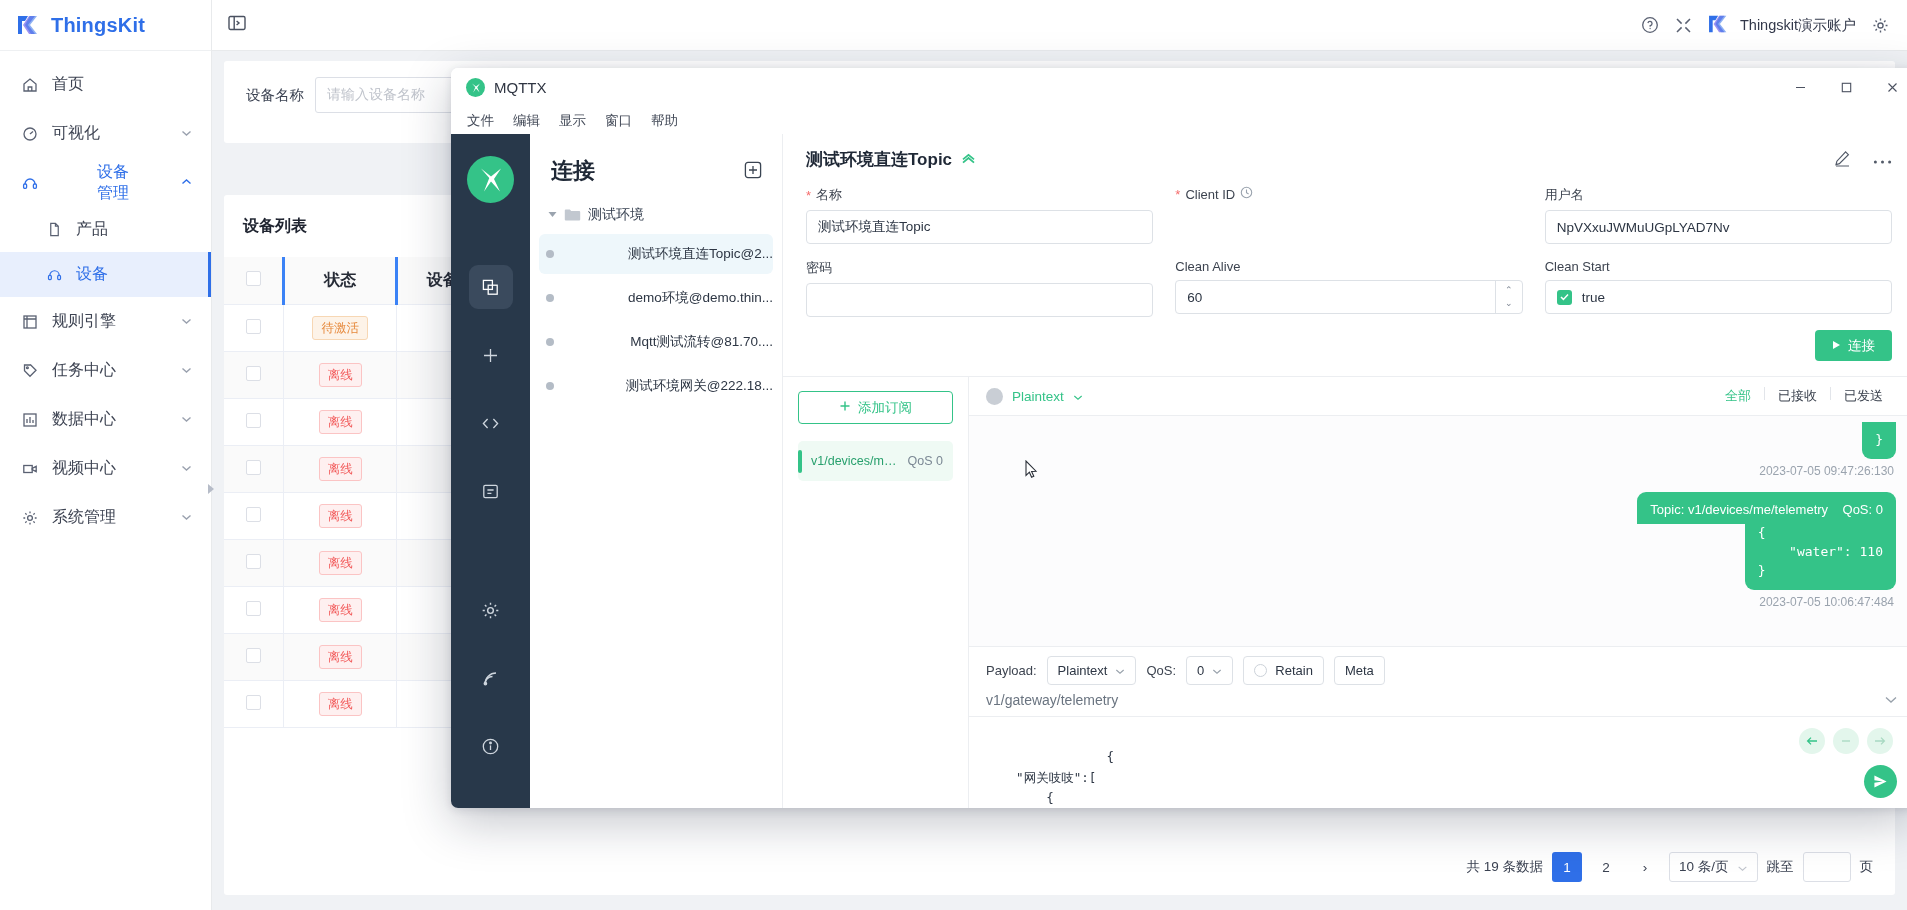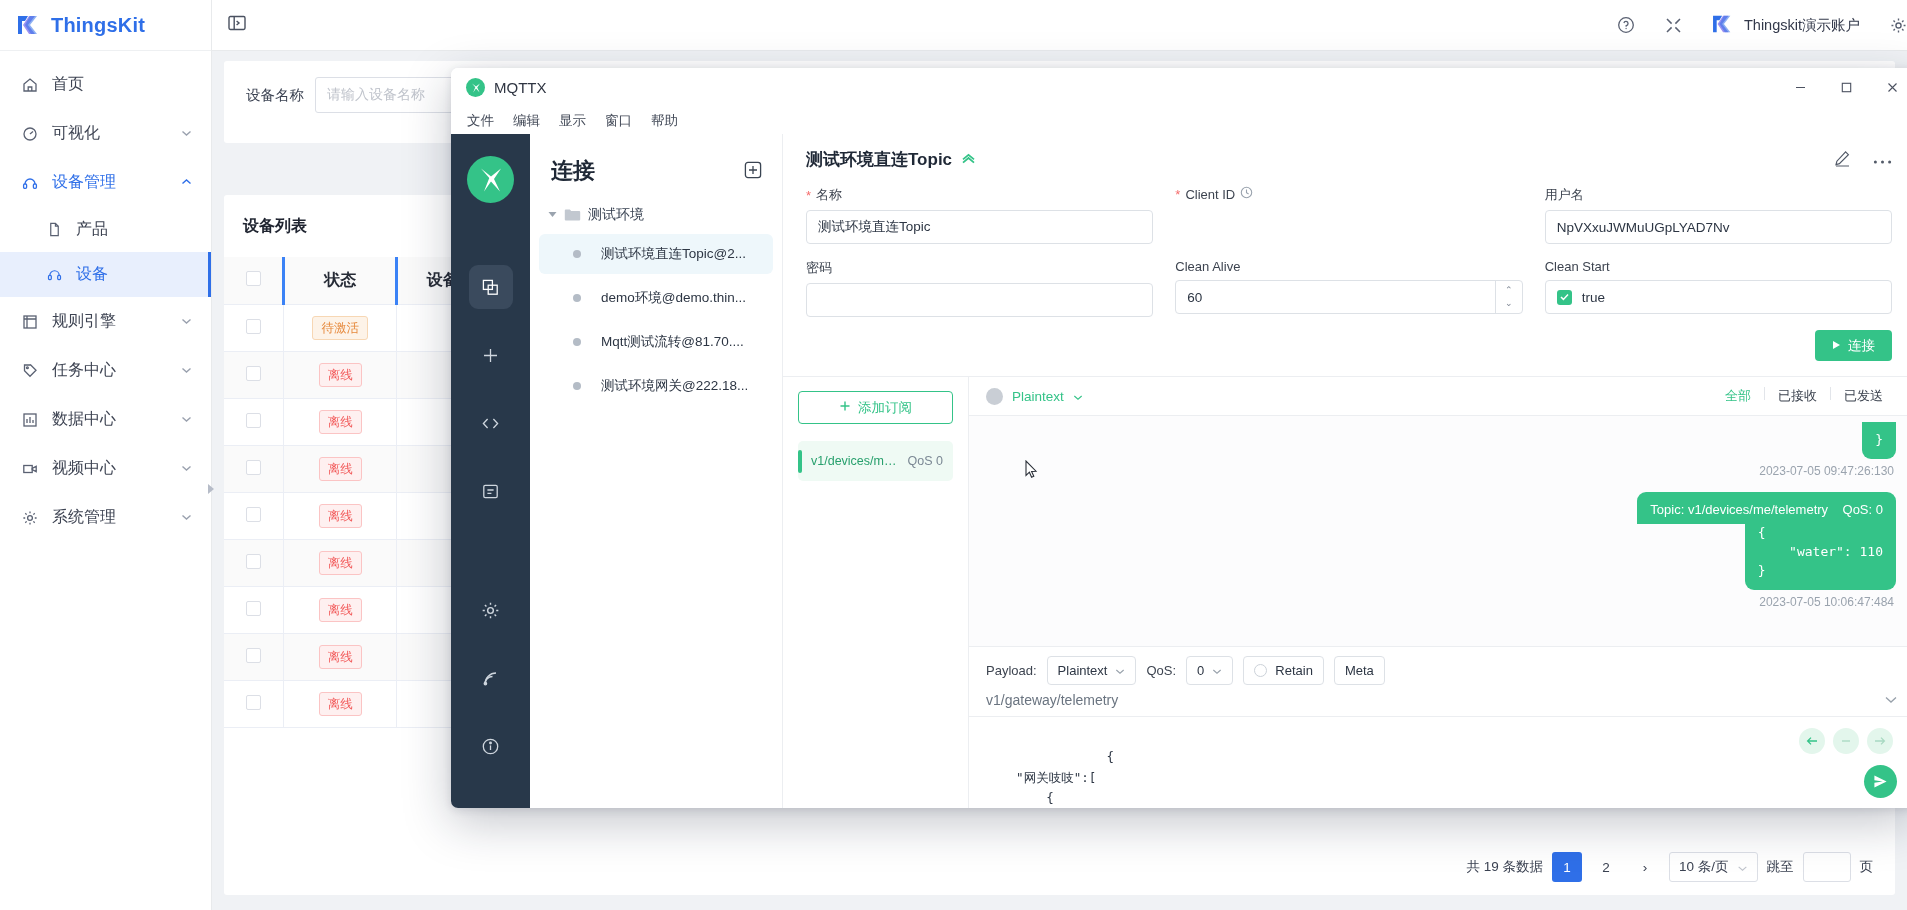--- a/index.html
+++ b/index.html
@@ -27,40 +27,40 @@
   .menu { padding-top: 9px; }
   .menu-item {
     display: flex; align-items: center; height: 49px;
     padding: 0 19px 0 20px; cursor: pointer; position: relative;
     color: #3d4352; font-size: 16px;
   }
   .menu-item .mi-icon { width: 20px; flex: none; display: flex; align-items: center; justify-content: center; color: #5a6172; }
   .menu-item .mi-label { margin-left: 12px; flex: 1; }
   .menu-item .mi-arrow { color: #9aa1ae; font-size: 11px; line-height: 1; }
   .menu-item.sub { padding-left: 44px; height: 45px; }
-  .menu-item.active-parent { color: #2f6fe8; }
+  .menu-item.active-parent { color: #2f6fe8; gap: 45px; }
   .menu-item.active-parent .mi-icon, .menu-item.active-parent .mi-arrow { color: #2f6fe8; }
   .menu-item.selected { background: #e8effd; color: #2f6fe8; }
   .menu-item.selected .mi-icon { color: #2f6fe8; }
   .menu-item.selected::after {
     content:""; position: absolute; right: 0; top: 0; bottom: 0; width: 3px; background: #2f6fe8;
   }
   .collapse-handle {
     position: absolute; left: 207px; top: 478px; width: 12px; height: 22px;
     color: #b6bcc8; font-size: 11px; display: flex; align-items: center; z-index: 6;
   }
 
   
   .topbar {
     position: absolute; left: 212px; top: 0; right: 0; height: 51px;
     background: #fff; border-bottom: 1px solid #e8eaec;
     display: flex; align-items: center; z-index: 4;
   }
   .hamburger { margin-left: 16px; color: #4a5160; font-size: 18px; cursor: pointer; }
-  .topbar-right { margin-left: auto; display: flex; align-items: center; gap: 30px; }
+  .topbar-right { margin-left: auto; display: flex; align-items: center; gap: 16px; padding-right: 18px; }
   .tb-icon { color: #5a6172; cursor: pointer; display: flex; align-items: center; }
   .acct { display: flex; align-items: center; gap: 9px; cursor: pointer; }
   .acct-name { font-size: 14.5px; color: #32384a; }
 
   
   .content { position: absolute; left: 212px; top: 51px; right: 0; bottom: 0; background: #f0f2f5; padding: 10px 12px 0 12px; }
   .filter-card { background: #fff; border-radius: 3px; padding: 16px 22px 14px 22px; position: relative; height: 82px; }
   .filter-row { display: flex; align-items: center; gap: 0px; }
   .f-label { font-size: 14.5px; color: #3b4252; margin-right: 11px; white-space: nowrap; }
   .f-input {
@@ -145,22 +145,22 @@
 
   .mx-conns { width: 253px; background: #fff; border-right: 1px solid #eceef1; flex: none; display: flex; flex-direction: column; }
   .mx-conns-head { display: flex; align-items: center; padding: 22px 20px 14px 21px; }
   .mx-conns-title { font-size: 22px; font-weight: bold; color: #1f2836; }
   .mx-plus { margin-left: auto; color: #3a4452; cursor: pointer; }
   .mx-group { display: flex; align-items: center; gap: 7px; padding: 6px 0 6px 18px; font-size: 14px; color: #374151; cursor: pointer; }
   .mx-caret { color: #9aa3ae; font-size: 9px; }
   .mx-folder { color: #c2c8d0; display: flex; }
   .mx-conn {
     display: flex; align-items: center; gap: 20px; height: 40px;
-    margin: 4px 9px; padding-left: 34px; border-radius: 6px; cursor: pointer;
-    font-size: 13.5px; color: #2d3644; white-space: nowrap; overflow: hidden;
+    margin: 4px 9px; padding-left: 7px; border-radius: 6px; cursor: pointer;
+    font-size: 13.5px; color: #2d3644; white-space: nowrap; overflow: hidden; justify-content: space-between;
   }
   .mx-conn.sel { background: #eef7fb; }
   .mx-dot { width: 8px; height: 8px; border-radius: 50%; background: #b4bcc6; flex: none; }
 
   .mx-main { flex: 1; display: flex; flex-direction: column; min-width: 0; }
   .mx-cfg { padding: 14px 23px 0 23px; border-bottom: 1px solid #eceef1; }
   .mx-cfg-head { display: flex; align-items: center; }
   .mx-cfg-title { font-size: 17px; font-weight: bold; color: #1f2836; }
   .mx-up { color: #34c388; margin-left: 9px; cursor: pointer; font-size: 13px; }
   .mx-cfg-tools { margin-left: auto; display: flex; align-items: center; gap: 22px; color: #525a68; }

